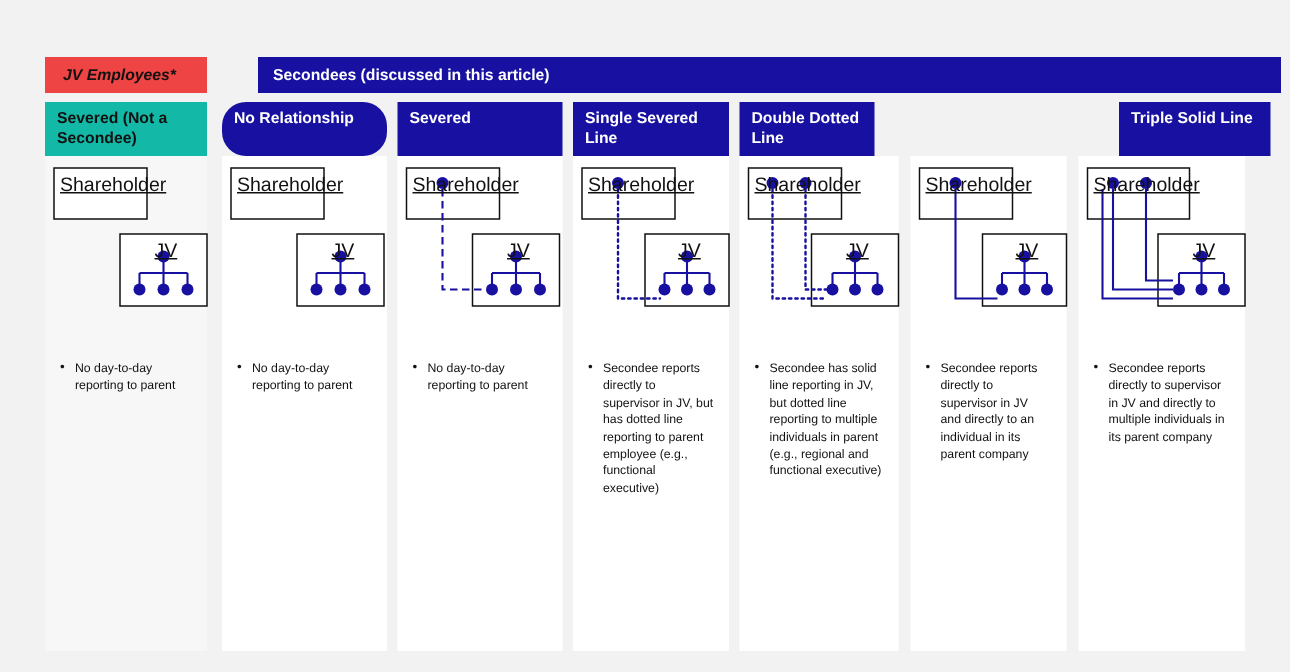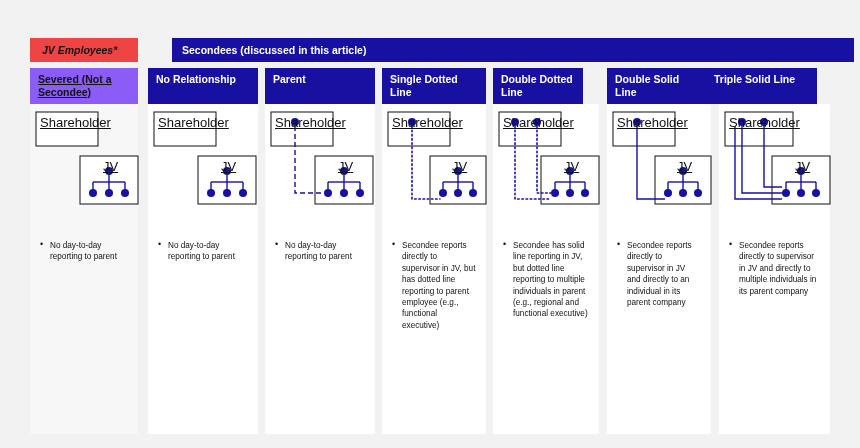--- a/index.html
+++ b/index.html
@@ -21,21 +21,21 @@
     left:132px;width:682px;background:#1710a0;color:#fff;
     font-size:10.5px;font-weight:bold;padding-left:10px;box-sizing:border-box;margin-left:40px;
   }
 
   
   .colhead{
     position:absolute;top:68px;height:36px;box-sizing:border-box;
     font-size:10.5px;font-weight:bold;line-height:13px;
     padding:5px 8px 0 8px;
   }
-  .colhead.grey{background:#8b5cf6;color:#111;text-decoration:underline;}
+  .colhead.grey{background:#14b8a6;color:#111;}
   .colhead.blue{background:#1710a0;color:#fff;}
 
   
   .colbody{position:absolute;top:104px;height:330px;box-sizing:border-box;background:#fff;}
   .colbody.grey{background:#f7f7f7;}
 
   
   .diagram{position:relative;height:130px;}
   svg{position:absolute;left:0;top:0;overflow:visible;}
 
@@ -78,21 +78,21 @@
         <circle cx="95" cy="89" r="4" fill="#1710a0"></circle>
       </svg>
       <div class="boxlabel" style="left:10px;top:11px;">Shareholder</div>
       <div class="boxlabel" style="left:73px;top:55px;">JV</div>
     </div>
     <div class="bullets">
       <div class="bullet">No day-to-day reporting to parent</div>
     </div>
   </div>
 
-  <div class="colhead blue" style="left:148px;width:110px;">No Relationship</div>
+  <div class="colhead blue" style="left:148px;width:110px;border-radius:16px;">No Relationship</div>
   <div class="colbody" style="left:148px;width:110px;">
     <div class="diagram">
       <svg width="110" height="130">
         <rect x="6" y="8" width="62" height="34" fill="#fff" stroke="#111" stroke-width="1"></rect>
         <rect x="50" y="52" width="58" height="48" fill="#fff" stroke="#111" stroke-width="1"></rect>
         <line x1="79" y1="70" x2="79" y2="78" stroke="#1710a0" stroke-width="1.4"></line>
         <line x1="63" y1="78" x2="95" y2="78" stroke="#1710a0" stroke-width="1.4"></line>
         <line x1="63" y1="78" x2="63" y2="86" stroke="#1710a0" stroke-width="1.4"></line>
         <line x1="79" y1="78" x2="79" y2="86" stroke="#1710a0" stroke-width="1.4"></line>
         <line x1="95" y1="78" x2="95" y2="86" stroke="#1710a0" stroke-width="1.4"></line>
@@ -102,21 +102,21 @@
         <circle cx="95" cy="89" r="4" fill="#1710a0"></circle>
       </svg>
       <div class="boxlabel" style="left:10px;top:11px;">Shareholder</div>
       <div class="boxlabel" style="left:73px;top:55px;">JV</div>
     </div>
     <div class="bullets">
       <div class="bullet">No day-to-day reporting to parent</div>
     </div>
   </div>
 
-  <div class="colhead blue" style="left:265px;width:110px;">Parent</div>
+  <div class="colhead blue" style="left:265px;width:110px;">Severed</div>
   <div class="colbody" style="left:265px;width:110px;">
     <div class="diagram">
       <svg width="110" height="130">
         <rect x="6" y="8" width="62" height="34" fill="#fff" stroke="#111" stroke-width="1"></rect>
         <rect x="50" y="52" width="58" height="48" fill="#fff" stroke="#111" stroke-width="1"></rect>
         <circle cx="30" cy="18" r="4" fill="#1710a0"></circle>
         <path d="M30 22 L30 89 L59 89" fill="none" stroke="#1710a0" stroke-width="1.4" stroke-dasharray="5,3"></path>
         <line x1="79" y1="70" x2="79" y2="78" stroke="#1710a0" stroke-width="1.4"></line>
         <line x1="63" y1="78" x2="95" y2="78" stroke="#1710a0" stroke-width="1.4"></line>
         <line x1="63" y1="78" x2="63" y2="86" stroke="#1710a0" stroke-width="1.4"></line>
@@ -128,21 +128,21 @@
         <circle cx="95" cy="89" r="4" fill="#1710a0"></circle>
       </svg>
       <div class="boxlabel" style="left:10px;top:11px;">Shareholder</div>
       <div class="boxlabel" style="left:73px;top:55px;">JV</div>
     </div>
     <div class="bullets">
       <div class="bullet">No day-to-day reporting to parent</div>
     </div>
   </div>
 
-  <div class="colhead blue" style="left:382px;width:104px;">Single Dotted Line</div>
+  <div class="colhead blue" style="left:382px;width:104px;">Single Severed Line</div>
   <div class="colbody" style="left:382px;width:104px;">
     <div class="diagram">
       <svg width="104" height="130">
         <rect x="6" y="8" width="62" height="34" fill="#fff" stroke="#111" stroke-width="1"></rect>
         <rect x="48" y="52" width="56" height="48" fill="#fff" stroke="#111" stroke-width="1"></rect>
         <circle cx="30" cy="18" r="4" fill="#1710a0"></circle>
         <path d="M30 22 L30 95 L58 95" fill="none" stroke="#1710a0" stroke-width="1.6" stroke-dasharray="1.6,2.6" stroke-linecap="round"></path>
         <line x1="76" y1="70" x2="76" y2="78" stroke="#1710a0" stroke-width="1.4"></line>
         <line x1="61" y1="78" x2="91" y2="78" stroke="#1710a0" stroke-width="1.4"></line>
         <line x1="61" y1="78" x2="61" y2="86" stroke="#1710a0" stroke-width="1.4"></line>
@@ -182,21 +182,20 @@
         <circle cx="92" cy="89" r="4" fill="#1710a0"></circle>
       </svg>
       <div class="boxlabel" style="left:10px;top:11px;">Shareholder</div>
       <div class="boxlabel" style="left:71px;top:55px;">JV</div>
     </div>
     <div class="bullets">
       <div class="bullet">Secondee has solid line reporting in JV, but dotted line reporting to multiple individuals in parent (e.g., regional and functional executive)</div>
     </div>
   </div>
 
-  <div class="colhead blue" style="left:607px;width:104px;">Double Solid Line</div>
   <div class="colbody" style="left:607px;width:104px;">
     <div class="diagram">
       <svg width="104" height="130">
         <rect x="6" y="8" width="62" height="34" fill="#fff" stroke="#111" stroke-width="1"></rect>
         <rect x="48" y="52" width="56" height="48" fill="#fff" stroke="#111" stroke-width="1"></rect>
         <circle cx="30" cy="18" r="4" fill="#1710a0"></circle>
         <path d="M30 22 L30 95 L58 95" fill="none" stroke="#1710a0" stroke-width="1.4"></path>
         <line x1="76" y1="70" x2="76" y2="78" stroke="#1710a0" stroke-width="1.4"></line>
         <line x1="61" y1="78" x2="91" y2="78" stroke="#1710a0" stroke-width="1.4"></line>
         <line x1="61" y1="78" x2="61" y2="86" stroke="#1710a0" stroke-width="1.4"></line>
@@ -208,21 +207,21 @@
         <circle cx="91" cy="89" r="4" fill="#1710a0"></circle>
       </svg>
       <div class="boxlabel" style="left:10px;top:11px;">Shareholder</div>
       <div class="boxlabel" style="left:70px;top:55px;">JV</div>
     </div>
     <div class="bullets">
       <div class="bullet">Secondee reports directly to supervisor in JV and directly to an individual in its parent company</div>
     </div>
   </div>
 
-  <div class="colhead blue" style="left:706px;width:111px;">Triple Solid Line</div>
+  <div class="colhead blue" style="left:746px;width:101px;">Triple Solid Line</div>
   <div class="colbody" style="left:719px;width:111px;">
     <div class="diagram">
       <svg width="111" height="130">
         <rect x="6" y="8" width="68" height="34" fill="#fff" stroke="#111" stroke-width="1"></rect>
         <rect x="53" y="52" width="58" height="48" fill="#fff" stroke="#111" stroke-width="1"></rect>
         <circle cx="23" cy="18" r="4" fill="#1710a0"></circle>
         <circle cx="45" cy="18" r="4" fill="#1710a0"></circle>
         <path d="M16 22 L16 95 L63 95" fill="none" stroke="#1710a0" stroke-width="1.4"></path>
         <path d="M23 22 L23 89 L63 89" fill="none" stroke="#1710a0" stroke-width="1.4"></path>
         <path d="M45 22 L45 83 L63 83" fill="none" stroke="#1710a0" stroke-width="1.4"></path>

